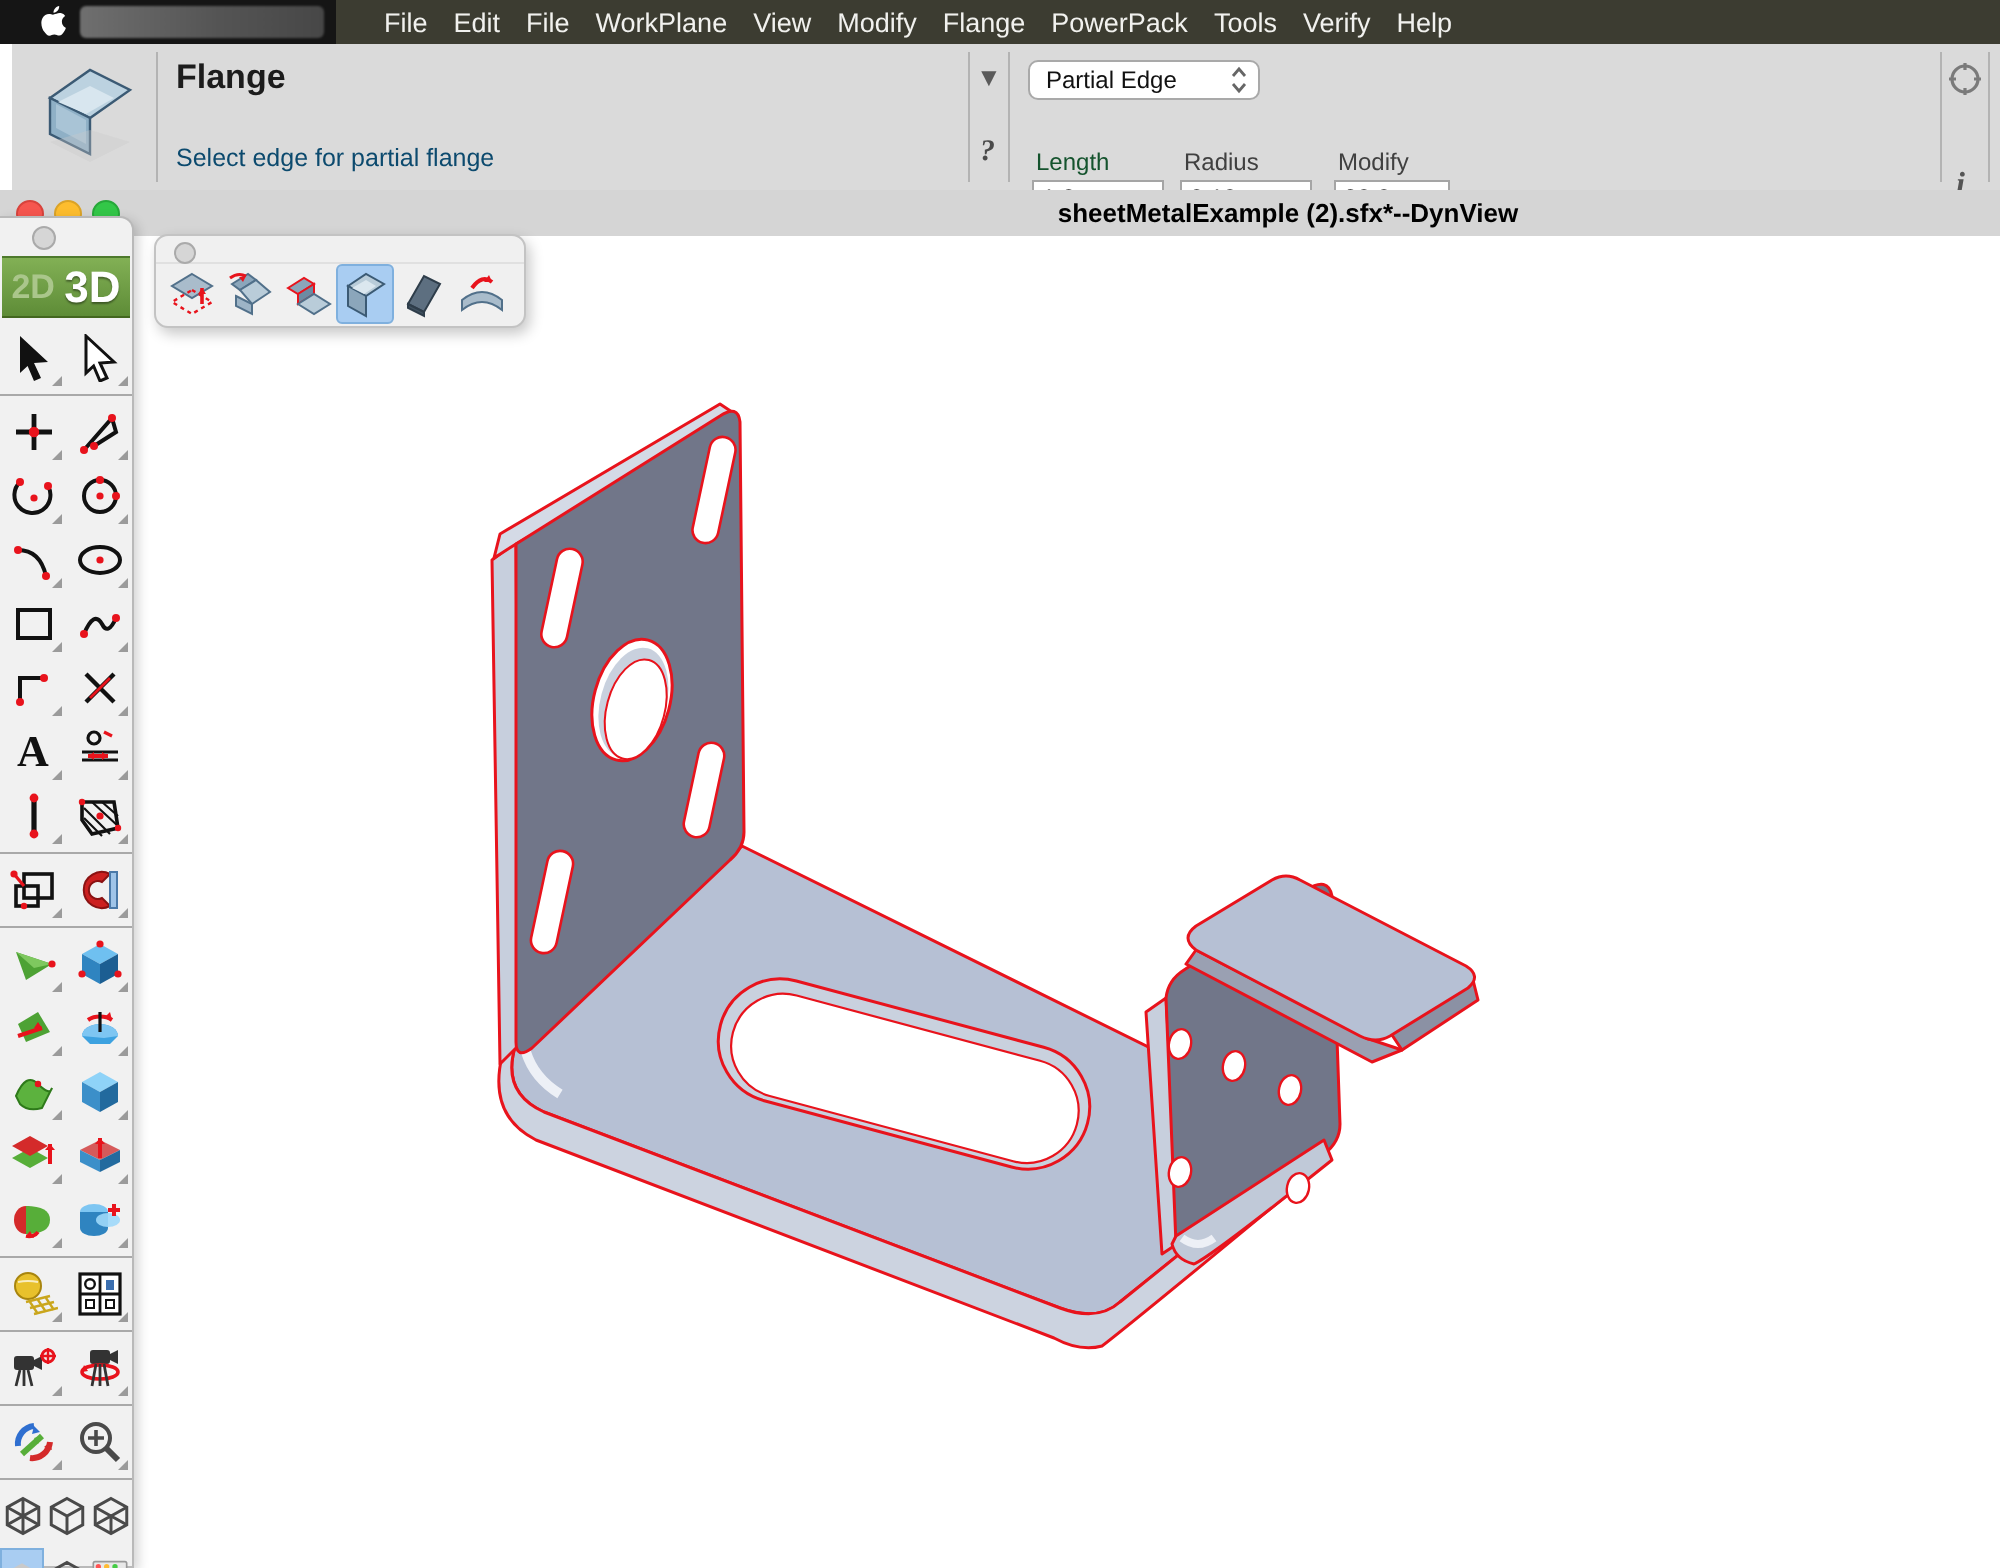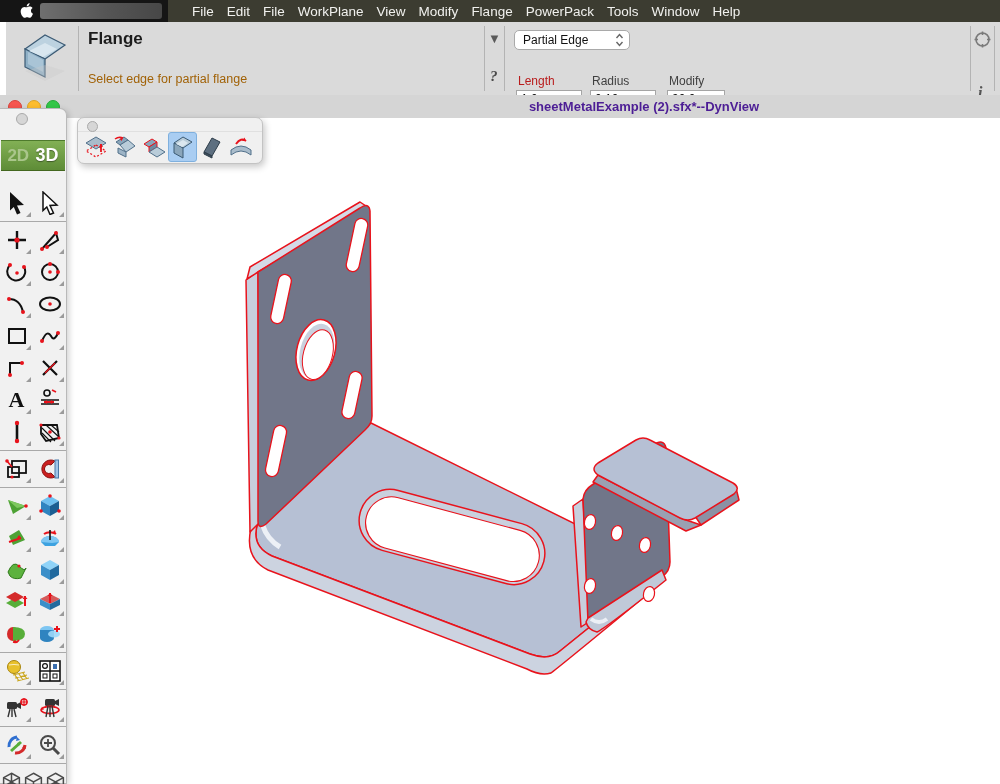--- a/index.html
+++ b/index.html
@@ -10,50 +10,50 @@
   .apple{margin-left:20px;flex:0 0 auto;}
   .blurpill{margin-left:6px;width:122px;height:16px;border-radius:3px;
     background:linear-gradient(90deg,#6f6f6f,#555 55%,#474747);filter:blur(.4px);}
   .menuitems{display:flex;gap:13px;margin-left:24px;}
   .mi{color:#f1f1ee;font-size:13.5px;white-space:nowrap;}
   
   .ribbon{position:absolute;left:6px;top:22px;width:1000px;height:73px;background:#dadada;border-bottom:1px solid #9c9c9c;}
   .ribbon .vsep{position:absolute;top:4px;bottom:4px;width:1px;background:#b3b3b3;}
   .tool-big-icon{position:absolute;left:9px;top:5px;}
   .ribbon-title{position:absolute;left:82px;top:7px;font-size:17px;font-weight:bold;color:#1c1c1c;}
-  .ribbon-prompt{position:absolute;left:82px;top:50px;font-size:12.5px;color:#a16207;}
+  .ribbon-prompt{position:absolute;left:82px;top:50px;font-size:12.5px;color:#0c4a6e;}
   .collapse-tri{position:absolute;left:482px;top:9px;color:#5a5a5a;font-size:13px;}
   .help-q{position:absolute;left:484px;top:46px;color:#4a4a4a;font-size:15px;font-weight:bold;font-family:"Liberation Serif",serif;font-style:italic;}
   .mode-select{position:absolute;left:508px;top:8px;width:116px;height:20px;background:#fff;border:1px solid #a9a9a9;
     border-radius:5px;display:flex;align-items:center;font-size:12px;color:#111;padding-left:8px;box-sizing:border-box;}
   .mode-select .stepper{margin-left:auto;margin-right:5px;}
   .flabel{position:absolute;top:52px;font-size:12px;color:#404040;}
-  .flabel.blue{color:#b91c1c;}
+  .flabel.blue{color:#14532d;}
   .field{position:absolute;top:68px;height:15px;border:1px solid #a5a5a5;background:#fff;font-size:12px;
     font-family:"Liberation Sans",sans-serif;padding:0 4px;color:#111;}
   .crosshair{position:absolute;left:968px;top:9px;}
   .info-i{position:absolute;left:972px;top:62px;color:#555;font-size:16px;font-weight:bold;font-style:italic;font-family:"Liberation Serif",serif;}
   
   .titlebar{position:absolute;left:0;top:95px;width:1000px;height:23px;background:#d5d5d5;border-bottom:1px solid #aaa;}
   .tl{position:absolute;top:5px;width:12px;height:12px;border-radius:50%;}
   .tl.red{left:8px;background:#f6564f;border:1px solid #d8433c;}
   .tl.yel{left:27px;background:#fdbd2e;border:1px solid #dba327;}
   .tl.grn{left:46px;background:#33c748;border:1px solid #27a83a;}
-  .doc-title{position:absolute;left:644px;top:4px;transform:translateX(-50%);font-size:13px;font-weight:bold;color:#4c1d95;white-space:nowrap;}
+  .doc-title{position:absolute;left:644px;top:4px;transform:translateX(-50%);font-size:13px;font-weight:bold;color:#000000;white-space:nowrap;}
   
   .canvas{position:absolute;left:0;top:118px;width:1000px;height:666px;background:#fff;}
   
   .palette{position:absolute;left:0;top:108px;width:67px;bottom:0;background:#f1f1f1;border:1px solid #b9b9b9;border-left:none;
     border-radius:0 7px 0 0;box-shadow:2px 2px 6px rgba(0,0,0,.18);box-sizing:border-box;}
   .pal-head{height:15px;position:relative;}
   .pal-close{position:absolute;left:16px;top:4px;width:10px;height:10px;border-radius:50%;background:#d6d6d6;border:1px solid #aaa;}
-  .toggle2d3d{margin:16px 1px;height:29px;background:linear-gradient(#82b055,#5e8c37);border-top:1px solid #4e7a2c;border-bottom:1px solid #43671f;
+  .toggle2d3d{margin:4px 1px;height:29px;background:linear-gradient(#82b055,#5e8c37);border-top:1px solid #4e7a2c;border-bottom:1px solid #43671f;
     display:flex;align-items:center;justify-content:space-evenly;}
   .t2d{color:#aac68b;font-size:17px;font-weight:bold;}
-  .t3d{color:#fff;font-size:18px;font-weight:bold;text-shadow:0 1px 1px rgba(0,0,0,.4);}
+  .t3d{color:#fff;font-size:22px;font-weight:bold;text-shadow:0 1px 1px rgba(0,0,0,.4);}
   .rows{display:flex;flex-wrap:wrap;}
   .cell{width:33px;height:32px;display:flex;align-items:center;justify-content:center;position:relative;box-sizing:border-box;}
   .cell.fly::after{content:'';position:absolute;right:2px;bottom:2px;border-left:5px solid transparent;border-bottom:5px solid #9b9b9b;}
   .cell.small{width:22px;}
   .cell.selview{background:#a9cdf2;border:1px solid #7fb0de;}
   .pdiv{width:100%;height:1px;background:#a9a9a9;margin:2px 0;}
   
   .flangebar{position:absolute;left:77px;top:117px;width:186px;height:47px;background:#f0f0f0;border:1px solid #c3c3c3;
     border-radius:7px;box-shadow:2px 3px 7px rgba(0,0,0,.22);box-sizing:border-box;}
   .fb-head{height:13px;position:relative;border-bottom:1px solid #e0e0e0;}
@@ -75,21 +75,21 @@
   <div class="menuitems">
     <span class="mi">File</span>
     <span class="mi">Edit</span>
     <span class="mi">File</span>
     <span class="mi">WorkPlane</span>
     <span class="mi">View</span>
     <span class="mi">Modify</span>
     <span class="mi">Flange</span>
     <span class="mi">PowerPack</span>
     <span class="mi">Tools</span>
-    <span class="mi">Window</span>
+    <span class="mi">Verify</span>
     <span class="mi">Help</span>
   </div>
 </div>
 
 <div class="ribbon">
   <svg class="tool-big-icon" width="60" height="62" viewBox="0 0 60 62">
     <polygon points="10,22 30,8 50,18 30,32" fill="#bcd2e0" stroke="#3b5a74" stroke-width="1.2"></polygon>
     <polygon points="10,22 30,32 30,50 10,40" fill="#8fb0c6" stroke="#3b5a74" stroke-width="1.2"></polygon>
     <polygon points="14,24 30,16 42,22 28,30" fill="#d8e6ef"></polygon>
     <polygon points="13,25 28,33 28,45 13,37" fill="#a9c4d6"></polygon>

